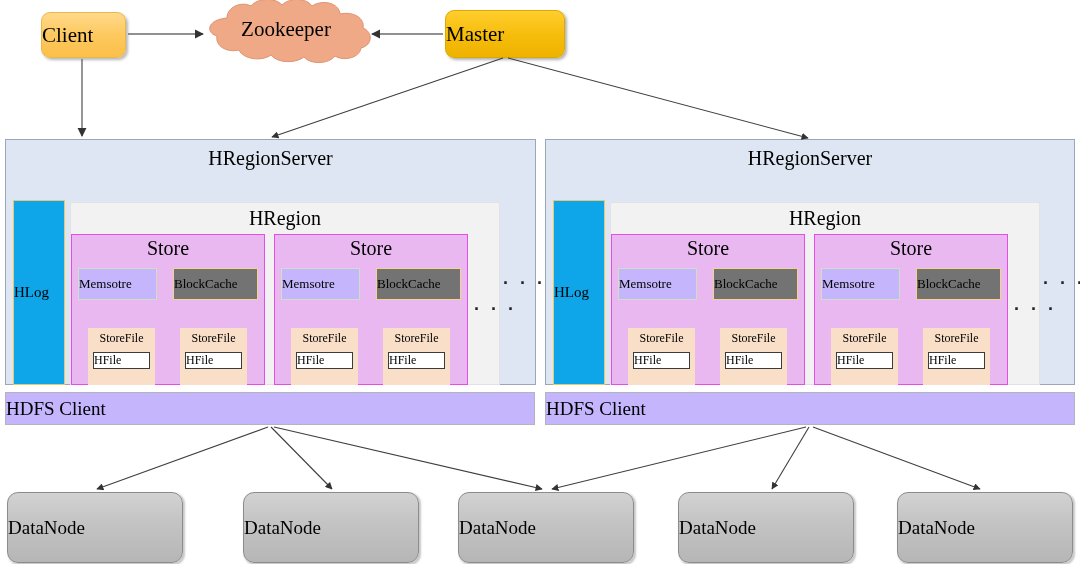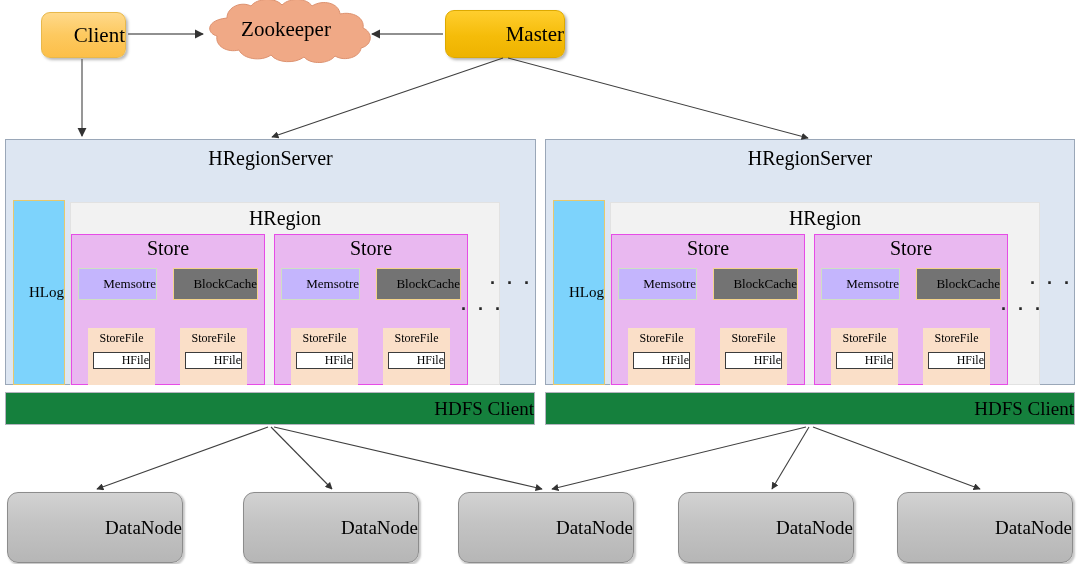--- a/index.html
+++ b/index.html
@@ -18,21 +18,21 @@
     position: absolute;
     left: 0; top: 0;
     width: 1080px;
     height: 564px;
   }
   .node {
     position: absolute;
     box-sizing: border-box;
     display: flex;
     align-items: center;
-    justify-content: flex-end;
+    justify-content: flex-start;
     text-align: center;
     color: #000000;
     white-space: nowrap;
   }
   
   .client-box {
     left: 41px; top: 12px; width: 85px; height: 46px;
     border-radius: 9px;
     border: 1px solid #e8b84b;
     background: linear-gradient(to bottom, #ffd98a 0%, #fdc95f 50%, #fcbf49 100%);
@@ -69,21 +69,21 @@
     justify-content: center;
     font-size: 20px;
     padding-top: 7px;
   }
   .rs-left  { left: 5px;   width: 531px; }
   .rs-right { left: 545px; width: 530px; }
 
   .hlog-box {
     top: 200px; width: 52px; height: 185px;
     border: 1px solid #e6c86e;
-    background: #7dd3fc;
+    background: #0ea5e9;
     font-size: 15px;
   }
   .hlog-left  { left: 13px; }
   .hlog-right { left: 553px; }
 
   .hregion-box {
     top: 202px; height: 183px;
     border: 1px solid #e2e2e2;
     background: #f2f2f2;
     align-items: flex-start;
@@ -142,21 +142,21 @@
     font-family: "Liberation Sans", sans-serif;
     font-weight: bold;
   }
   .dots-inner { top: 300px; width: 30px; height: 18px; }
   .dots-outer { top: 274px; width: 30px; height: 18px; }
 
   
   .hdfs-box {
     top: 392px; height: 33px;
     border: 1px solid #b4b4bf;
-    background: #15803d;
+    background: #c4b5fd;
     font-size: 19px;
   }
   .hdfs-left  { left: 5px;   width: 530px; }
   .hdfs-right { left: 545px; width: 530px; }
 
   
   .dn-box {
     top: 492px; width: 176px; height: 71px;
     border-radius: 11px;
     border: 1px solid #8c8c8c;

